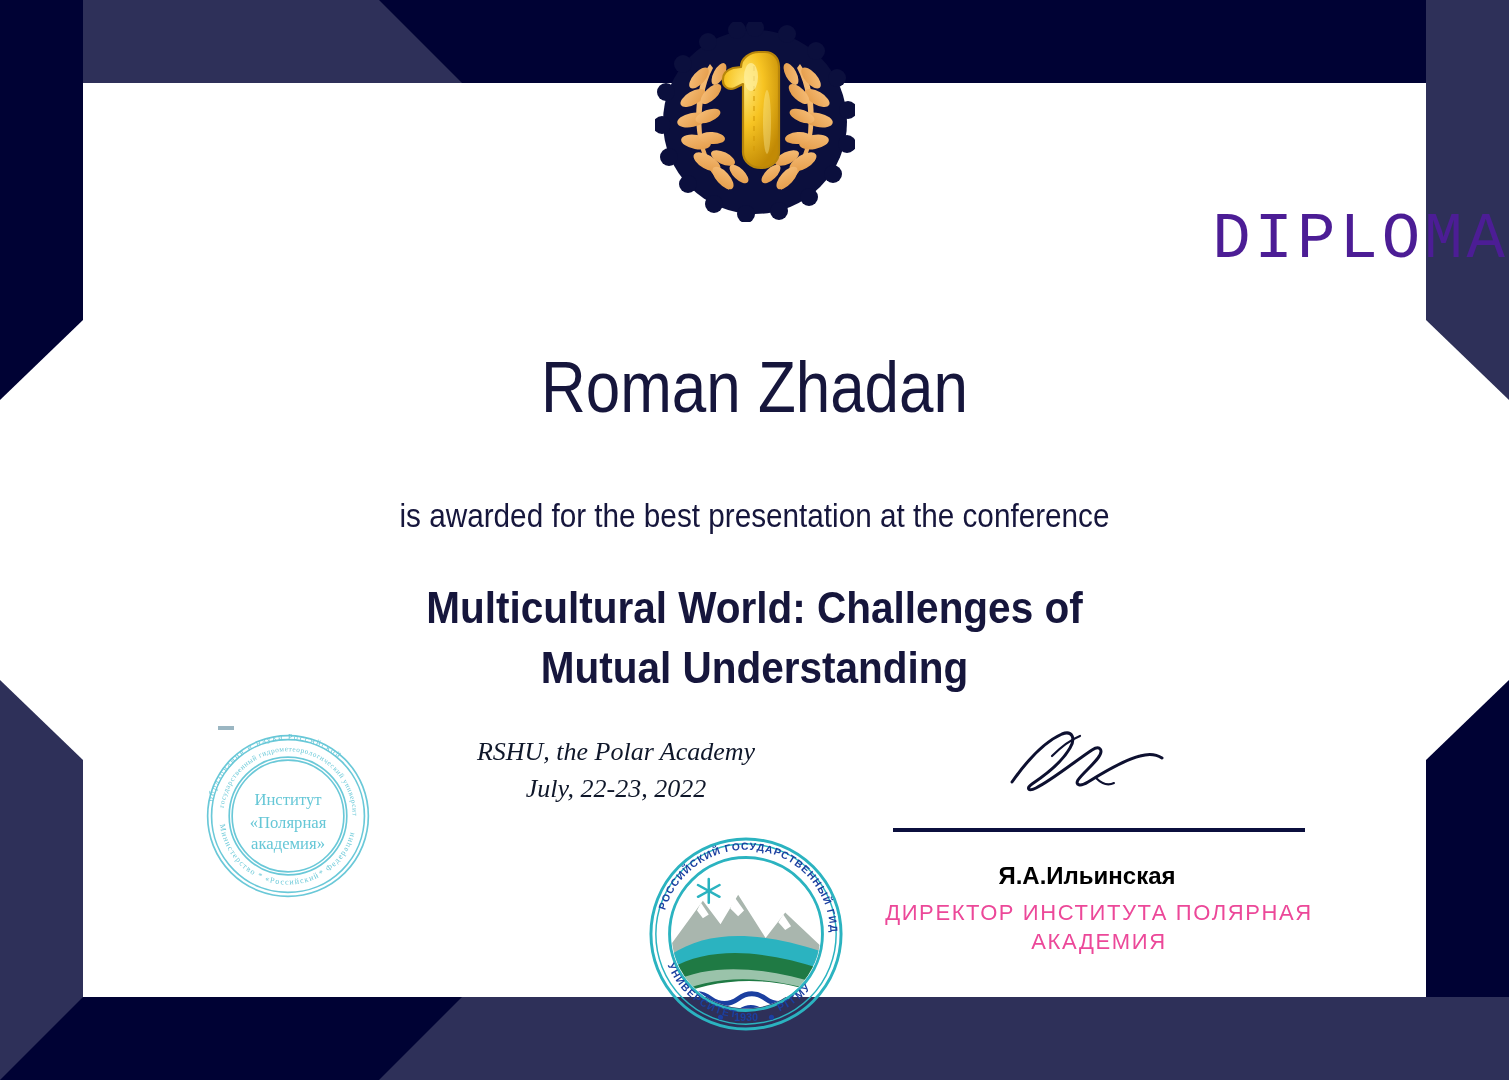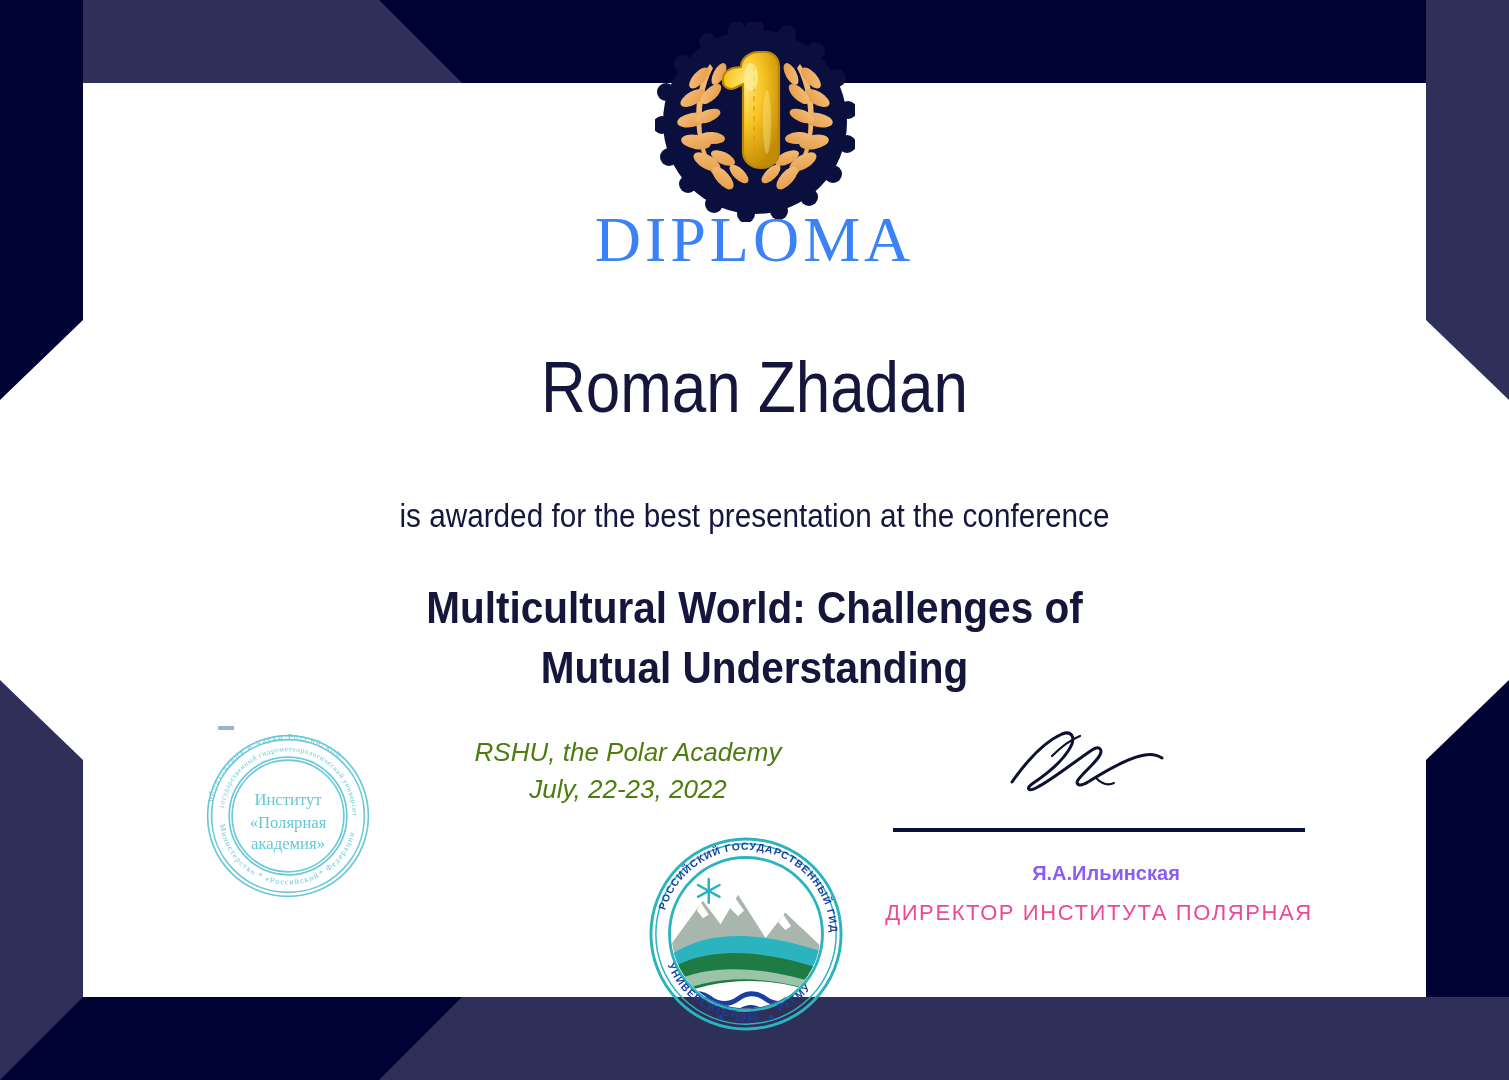--- a/index.html
+++ b/index.html
@@ -88,25 +88,25 @@
     left: 50%;
     transform: translateX(-50%);
     width: 200px;
     height: 200px;
   }
   .diploma-title {
     position: absolute;
     top: 208px;
     left: 0;
     width: 100%;
-    text-align: center;
-    font-family: Liberation Serif, serif;
+    text-align: right;
+    font-family: Liberation Mono, monospace;
     font-size: 64px;
     letter-spacing: 4px;
-    color: #3b82f6;
+    color: #4c1d95;
     line-height: 1;
   }
   .recipient-name {
     position: absolute;
     top: 348px;
     left: 0;
     width: 100%;
     text-align: center;
     font-family: "Liberation Sans Narrow", "Liberation Sans", sans-serif;
     font-size: 72px;
@@ -136,27 +136,27 @@
     font-size: 45px;
     font-weight: bold;
     color: #16163c;
     line-height: 1.33;
     transform: scaleX(0.9);
   }
   .conf-title .l2 { display: block; }
   .venue-block {
     position: absolute;
     top: 734px;
-    left: 348px;
+    left: 336px;
     width: 560px;
     text-align: center;
-    font-family: Liberation Sans, sans-serif;
+    font-family: Liberation Serif, serif;
     font-style: italic;
     font-size: 26px;
-    color: #4d7c0f;
+    color: #0f172a;
     line-height: 1.42;
   }
   .venue-block .vline { display: block; }
 
   
   .stamp {
     position: absolute;
     left: 190px;
     top: 718px;
     width: 196px;
@@ -182,27 +182,27 @@
   .sign-line {
     position: absolute;
     left: 893px;
     top: 828px;
     width: 412px;
     height: 4px;
     background: #0b0f3d;
   }
   .signer-name {
     position: absolute;
-    left: 900px;
+    left: 881px;
     top: 862px;
     width: 412px;
     text-align: center;
-    font-size: 20px;
+    font-size: 24px;
     font-weight: bold;
-    color: #8b5cf6;
+    color: #000000;
   }
   .signer-role {
     position: absolute;
     left: 873px;
     top: 898px;
     width: 452px;
     text-align: center;
     font-size: 22px;
     letter-spacing: 1.6px;
     color: #ec4899;
@@ -384,20 +384,21 @@
                    C150 27 156 28 162 32" stroke-width="3"></path>
           <path d="M52 30 C60 22 70 14 80 10" stroke-width="2.2"></path>
           <path d="M96 52 C102 58 108 60 114 57" stroke-width="2"></path>
         </g>
       </svg>
     </div>
     <div class="sign-line"></div>
     <div class="signer-name">Я.А.Ильинская</div>
     <div class="signer-role">
       <span class="r1">ДИРЕКТОР ИНСТИТУТА ПОЛЯРНАЯ</span>
+      <span class="r2">АКАДЕМИЯ</span>
     </div>
 
     <div class="uni-seal">
       <svg viewBox="0 0 200 200" width="196" height="196" aria-hidden="true">
         <defs>
           <clipPath id="sealInner">
               <circle cx="100" cy="100" r="76"></circle>
             </clipPath>
           <path id="sealTop" d="M100,100 m-86,0 a86,86 0 0 1 172,0" fill="none"></path>
           <path id="sealBot" d="M100,100 m-86,0 a86,86 0 0 0 172,0" fill="none"></path>

